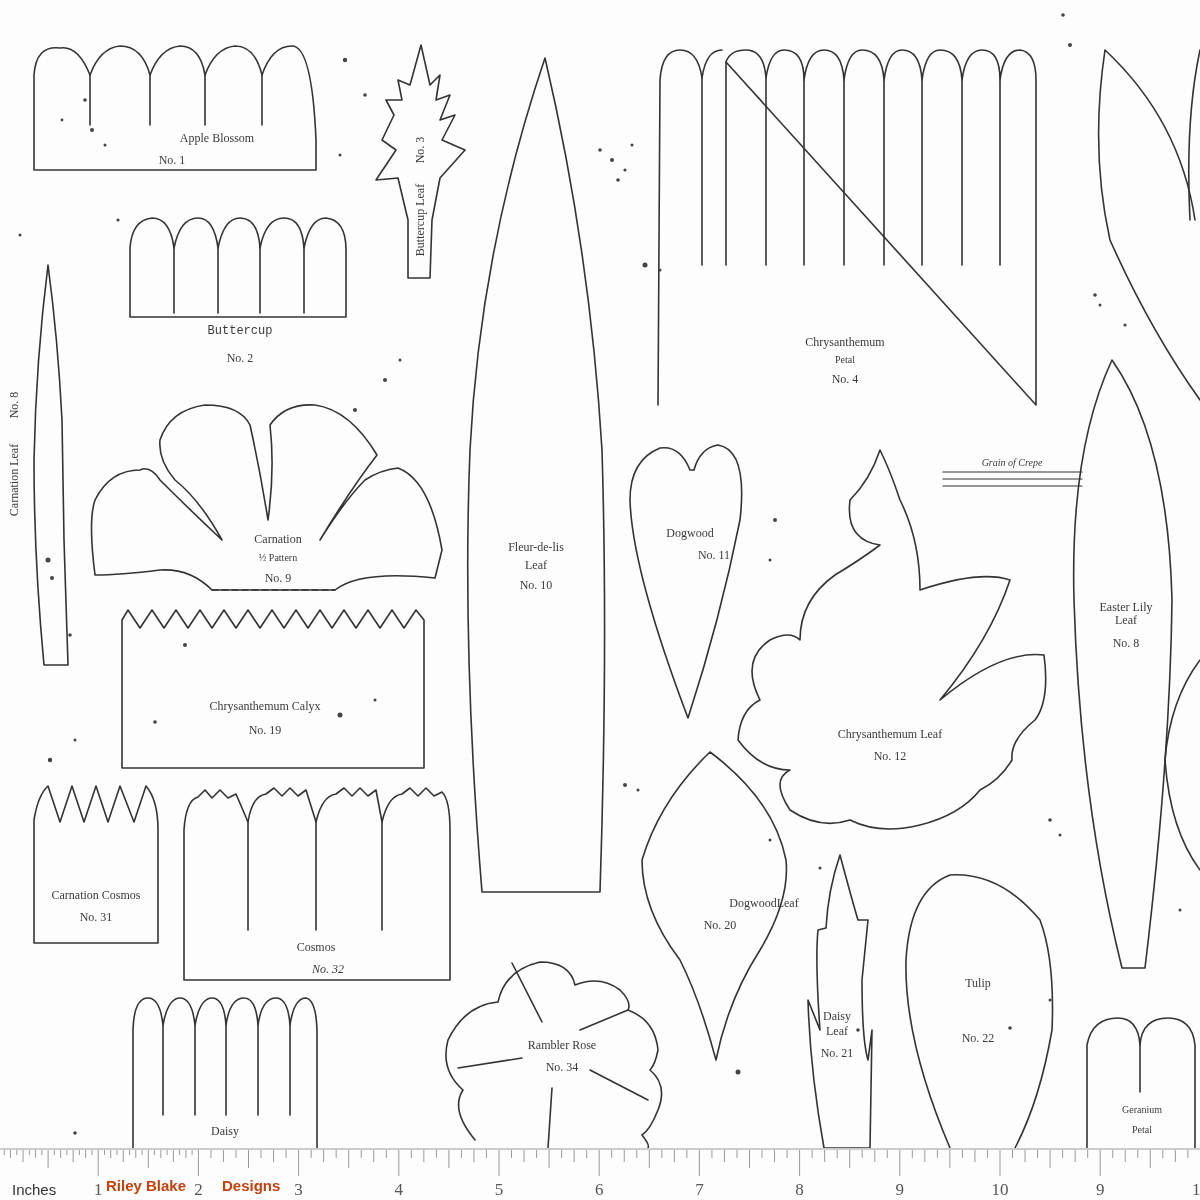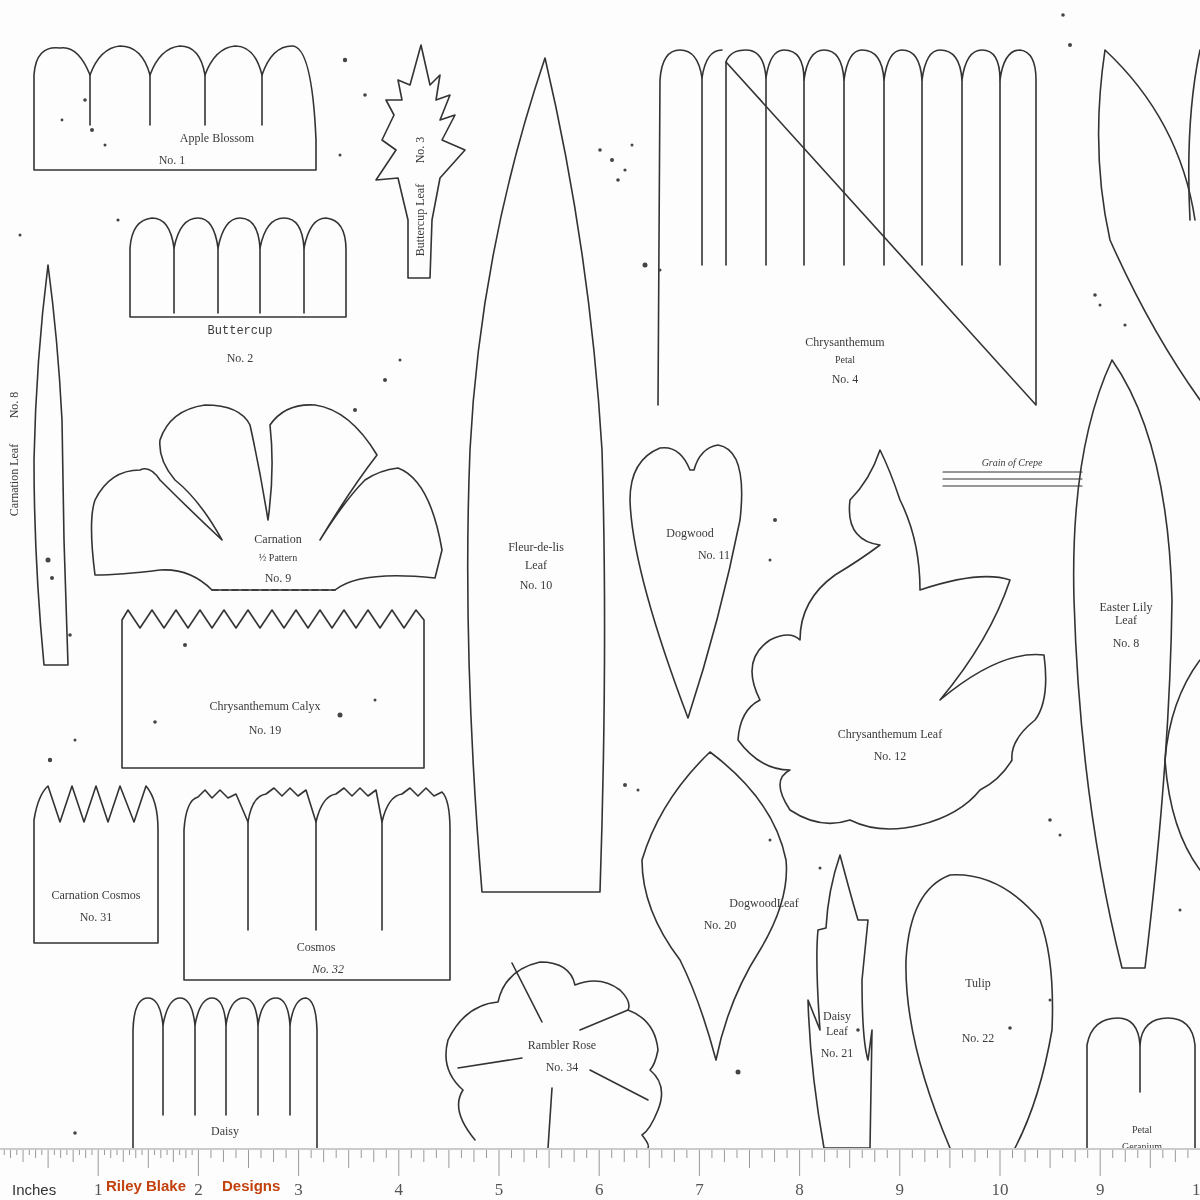--- a/index.html
+++ b/index.html
@@ -200,21 +200,21 @@
 <div class="lbl" style="left:837px;top:1010px;">Daisy</div>
 <div class="lbl" style="left:837px;top:1025px;">Leaf</div>
 <div class="lbl" style="left:837px;top:1047px;">No. 21</div>
 
 <div class="lbl" style="left:978px;top:977px;">Tulip</div>
 <div class="lbl" style="left:978px;top:1020px;margin-top:12px;">No. 22</div>
 
 <div class="lbl" style="left:562px;top:1039px;">Rambler Rose</div>
 <div class="lbl" style="left:562px;top:1061px;">No. 34</div>
 
-<div class="lbl small" style="left:1142px;top:1105px;margin-top:37px;">Geranium</div>
+<div class="lbl small" style="left:1142px;top:1105px;">Geranium</div>
 <div class="lbl small" style="left:1142px;top:1125px;">Petal</div>
 
 <div id="ruler">
   <svg width="1200" height="52" viewBox="0 0 1200 52">
     <line x1="0" y1="1" x2="1200" y2="1" stroke="#999" stroke-width="1"></line>
     <g stroke="#888" stroke-width="1">
       
     </g>
   <line x1="-2" x2="-2" y1="2" y2="28" stroke="#999" stroke-width="1"></line>
       <line x1="4.2625" x2="4.2625" y1="2" y2="7" stroke="#999" stroke-width="1"></line>

